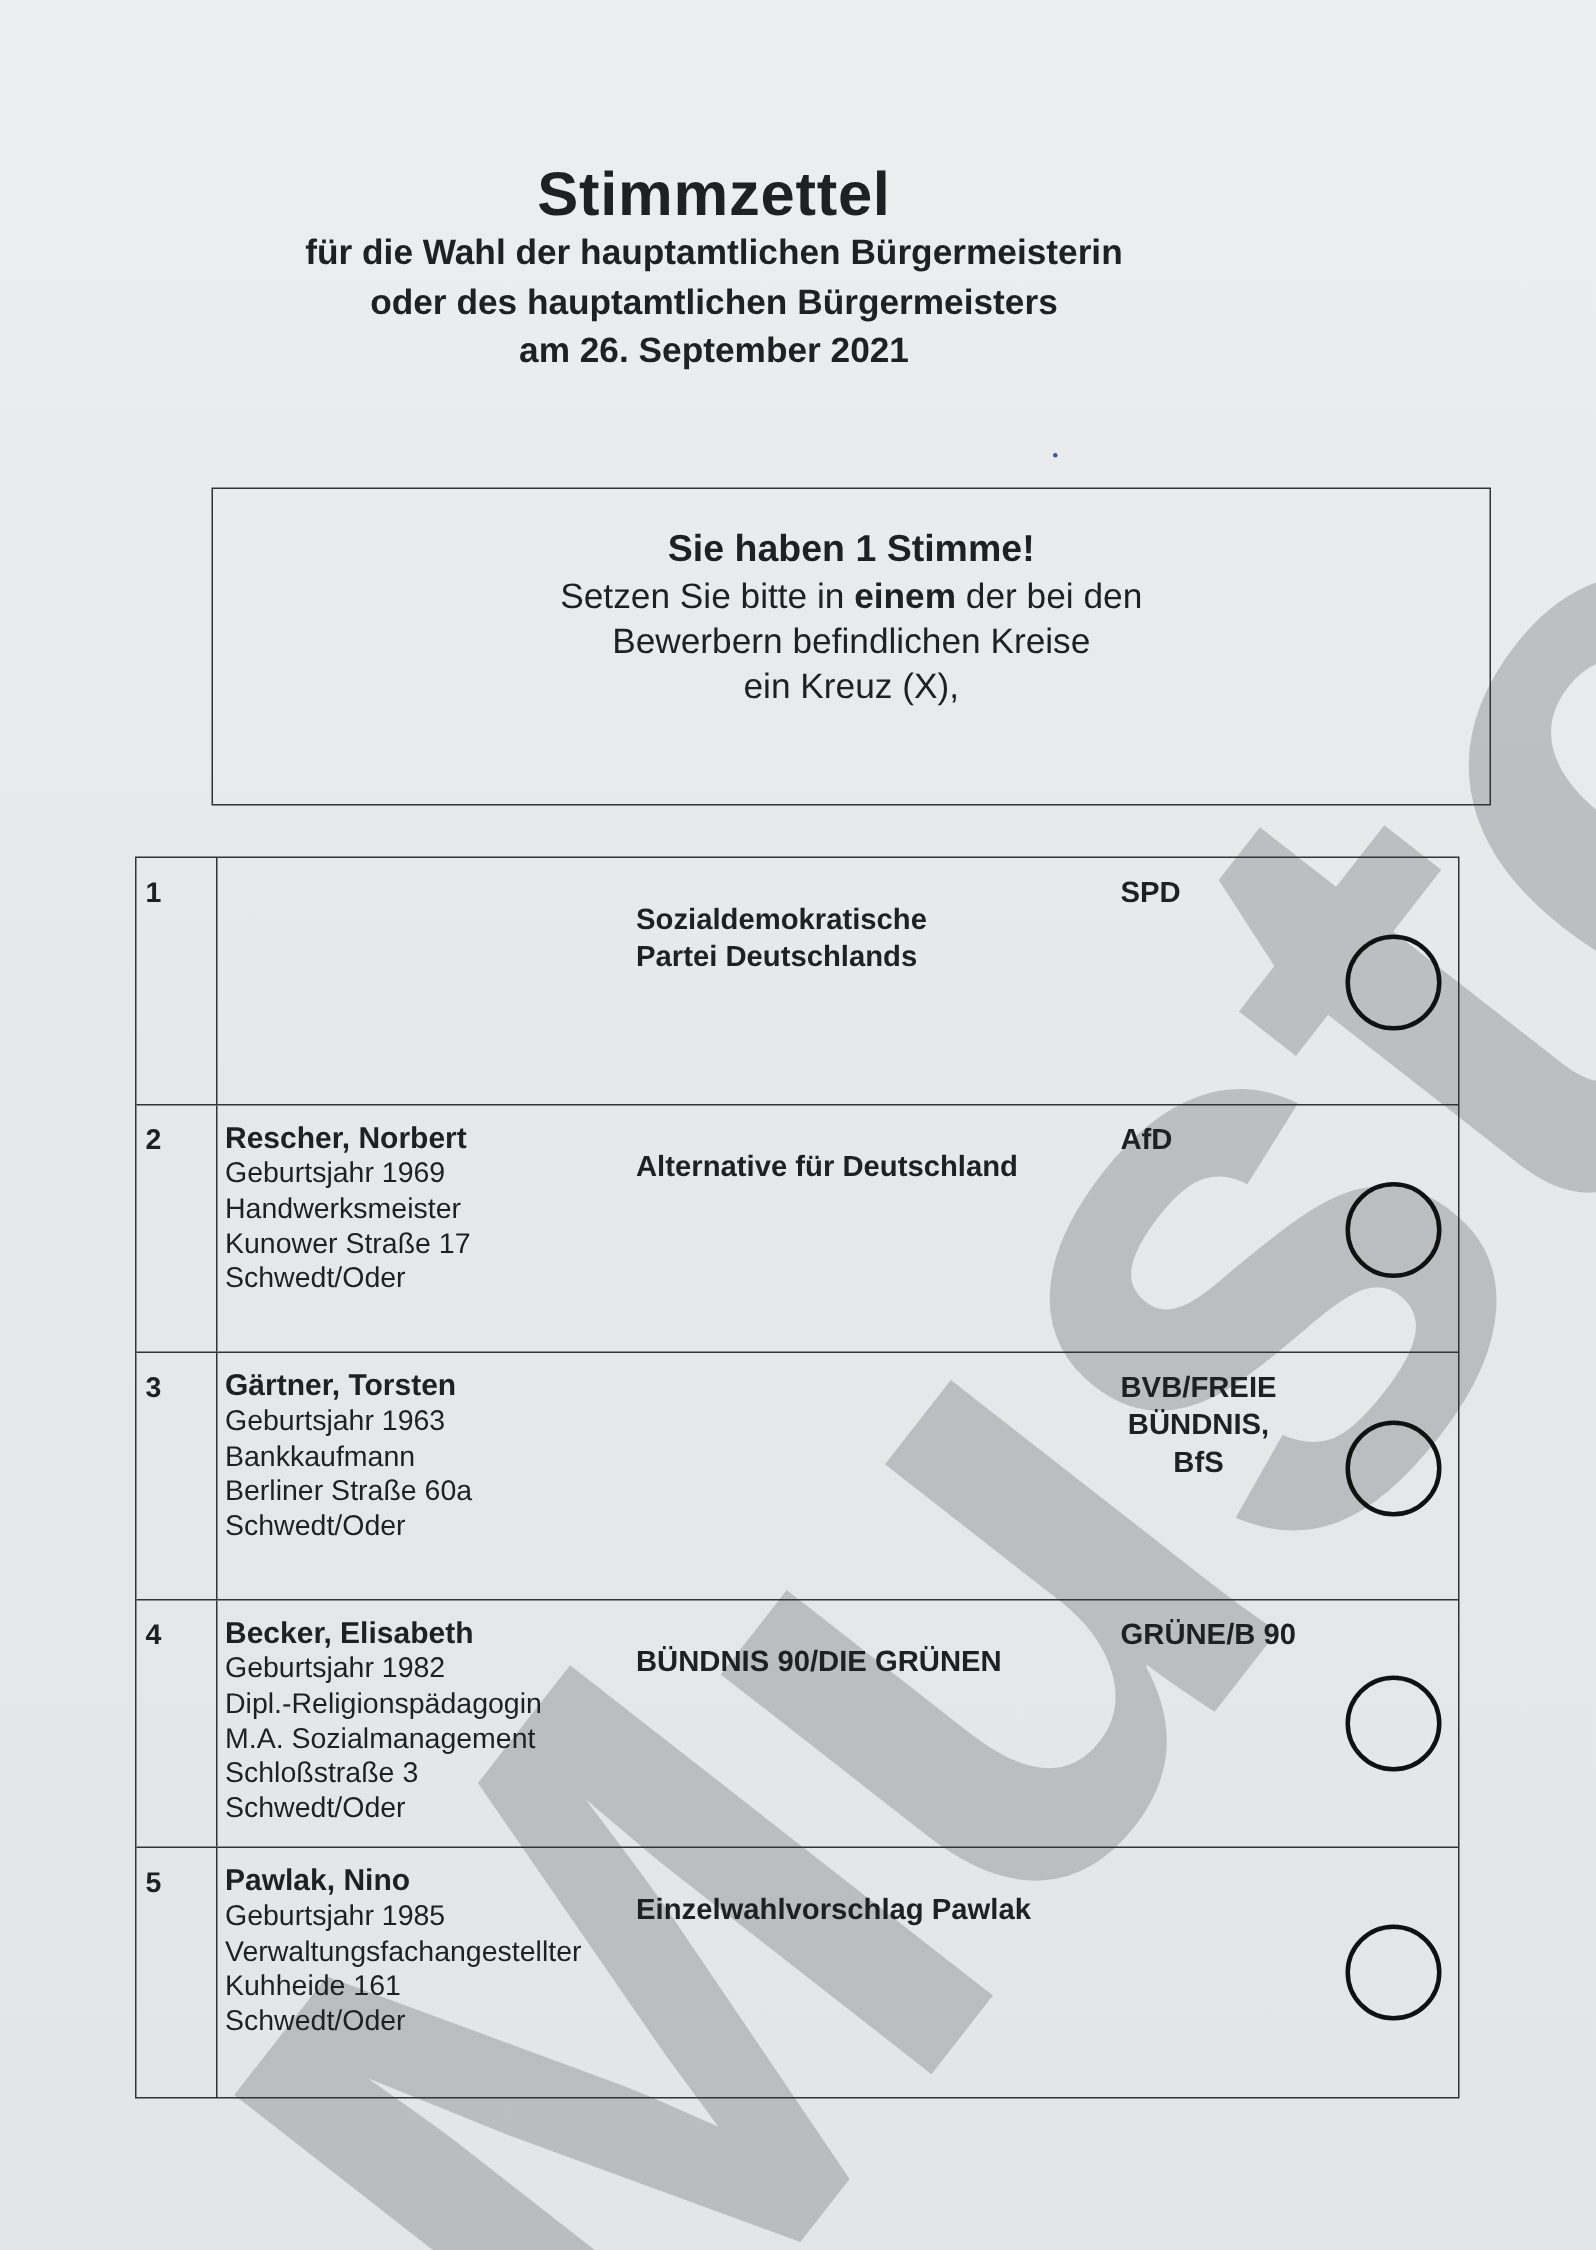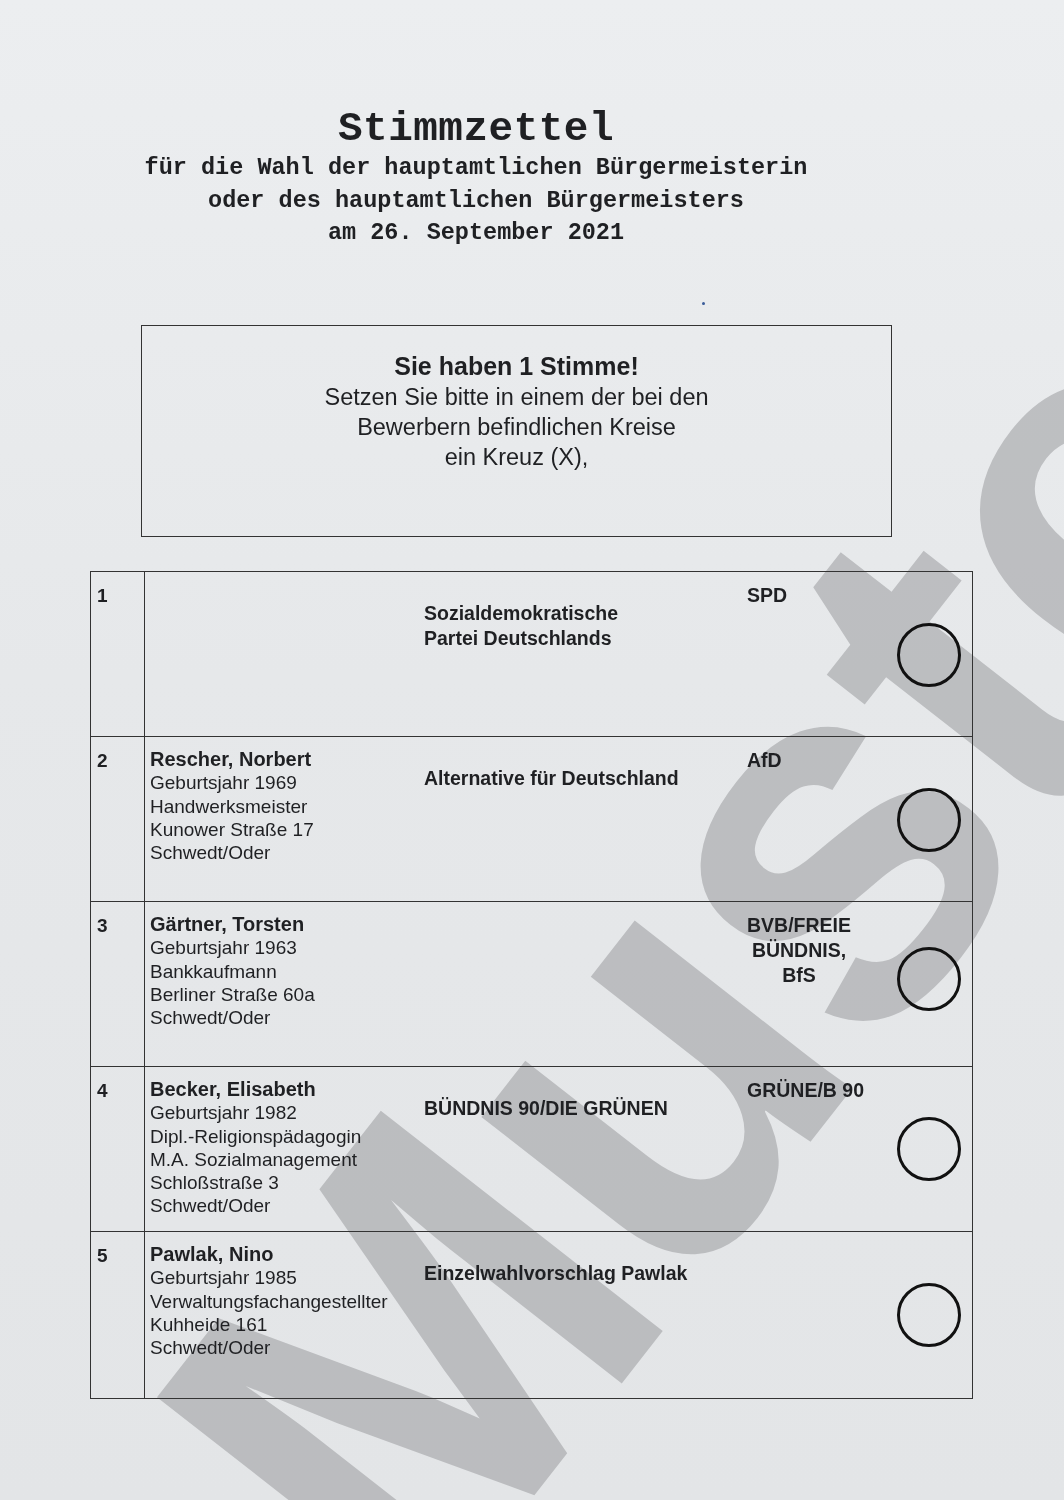--- a/index.html
+++ b/index.html
@@ -7,35 +7,35 @@
     width: 1064px; height: 1500px; overflow: hidden;
     background: #e9eaec;
     font-family: "Liberation Sans", sans-serif;
     color: #1f2023;
     position: relative;
   }
   .paper {
     position: absolute; left: 0; top: 0; width: 1064px; height: 1500px;
     background: linear-gradient(180deg, #eceef0 0%, #e6e8ea 45%, #e3e5e7 100%);
   }
-  .header { position: absolute; left: 0; width: 952px; text-align: center; font-family: Liberation Mono, monospace; }
+  .header { position: absolute; left: 0; width: 952px; text-align: center; }
   .title {
     top: 106px; font-size: 41px; font-weight: bold; letter-spacing: 0.5px;
   }
   .subtitle {
     top: 152px; font-size: 23.5px; font-weight: bold; line-height: 32.5px;
   }
   .notice {
-    position: absolute; left: 141px; top: 325px; width: 751px; height: 212px;
+    position: absolute; left: 141px; top: 325px; width: 853px; height: 212px;
     border: 1.5px solid #333; box-sizing: border-box;
     text-align: center;
   }
   .notice .n-head { margin-top: 24px; font-size: 25px; font-weight: bold; line-height: 32px; }
   .notice .n-line { font-size: 23.5px; line-height: 30px; }
-  .notice b { font-weight: normal; }
+  .notice b { font-weight: bold; }
 
   .ballot {
     position: absolute; left: 90px; top: 571px; width: 883px;
     border: 1.5px solid #333; box-sizing: border-box;
   }
   .row {
     position: relative; height: 165px; border-bottom: 1.5px solid #333; box-sizing: border-box;
   }
   .row:last-child { border-bottom: none; height: 166px; }
   .num-col {

